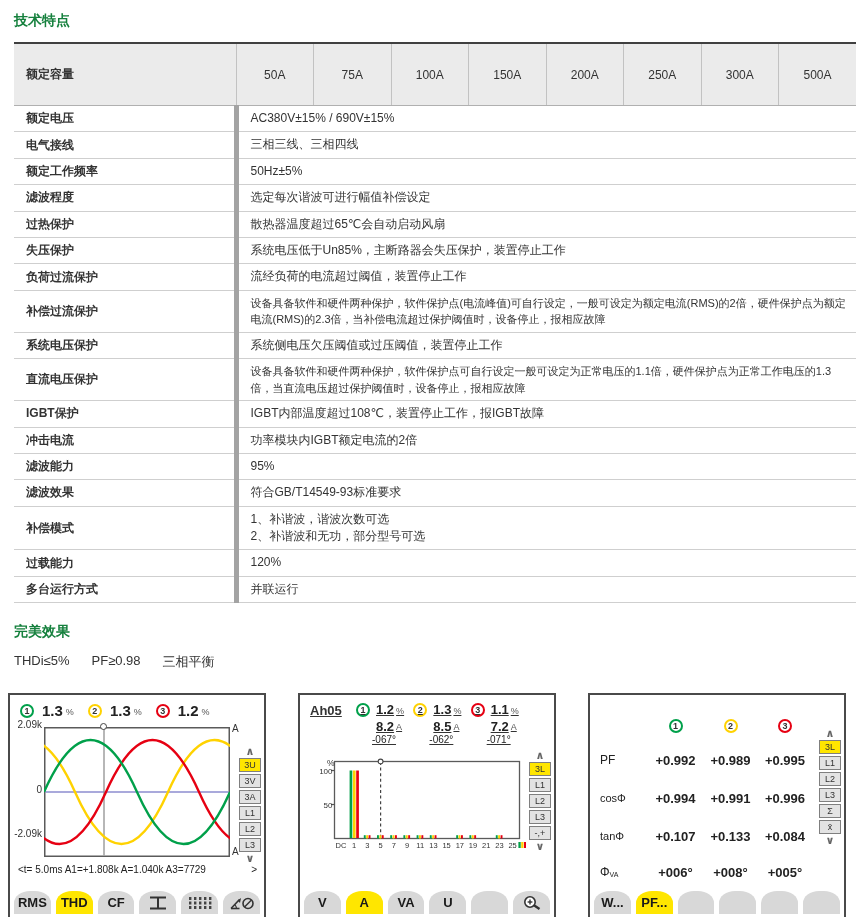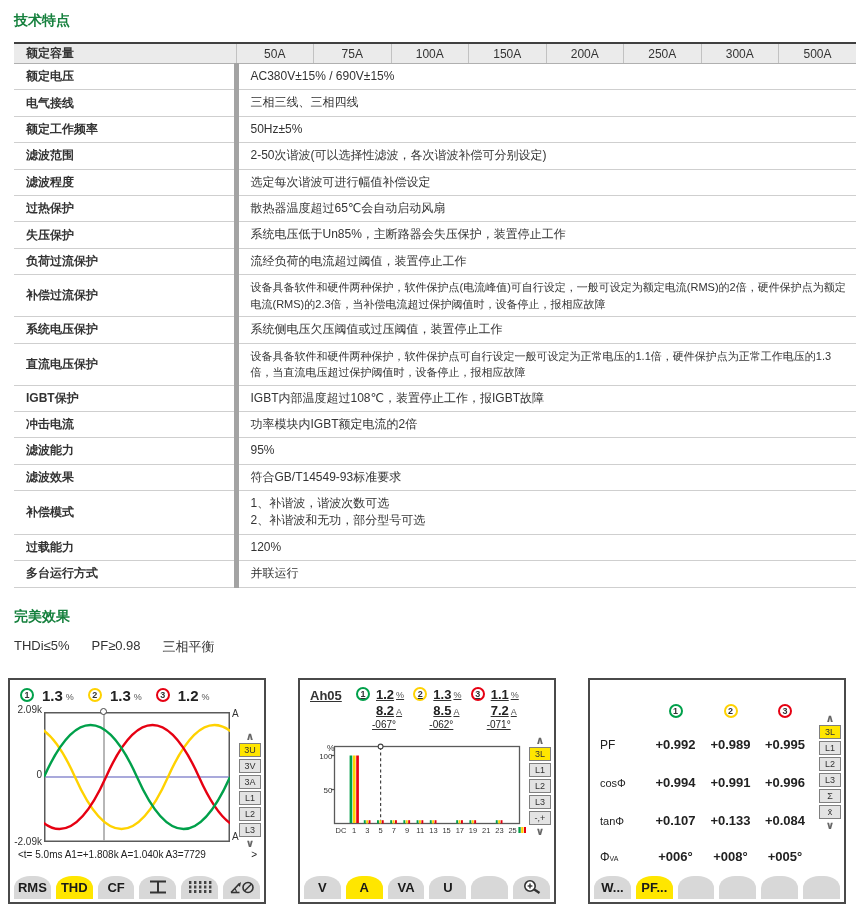--- a/index.html
+++ b/index.html
@@ -9,21 +9,21 @@
   }
   .red-heading { color:#15803d; font-size:14px; font-weight:bold; }
   #tech-title { margin:12px 0 0 14px; }
   #effects-title { margin:20px 0 0 14px; }
 
   
   table.specs { border-collapse:collapse; width:842px; margin:12px 0 0 14px; table-layout:fixed;
     border-top:2px solid #404040; border-bottom:1px solid #b5b5b5; }
   table.specs th, table.specs td { font-size:12px; text-align:left; vertical-align:middle; }
   table.specs thead th { background:#ebebeb; font-weight:normal; text-align:center;
-    padding:1px 2px; border-bottom:1px solid #b0b0b0; border-left:1px solid #c2c2c2;margin-left:48px; }
+    padding:22px 2px; border-bottom:1px solid #b0b0b0; border-left:1px solid #c2c2c2;margin-left:48px; }
   table.specs thead th.hlbl { text-align:left; padding-left:12px; font-weight:bold; border-left:none; }
   table.specs tbody td { border-bottom:1px solid #cfcfcf; padding:4px 10px 4px 12px; }
   td.lbl { width:222px; font-weight:bold; border-right:5px solid #a3a3a3; }
   td.val { white-space:pre-line; line-height:1.45; }
   tr.small td.val { font-size:11px; line-height:1.5; }
 
   
   .effects-line { margin:12px 0 0 14px; font-size:13px; color:#333; display:flex; gap:22px; }
   .effects-line .bold { font-weight:normal; }
 
@@ -115,24 +115,20 @@
       </tr>
     <tr>
         <td class="lbl">电气接线</td>
         <td class="val" colspan="8">三相三线、三相四线</td>
       </tr>
     <tr>
         <td class="lbl">额定工作频率</td>
         <td class="val" colspan="8">50Hz±5%</td>
       </tr>
     <tr>
-        <td class="lbl">滤波范围</td>
-        <td class="val" colspan="8">2-50次谐波(可以选择性滤波，各次谐波补偿可分别设定)</td>
-      </tr>
-    <tr>
         <td class="lbl">滤波程度</td>
         <td class="val" colspan="8">选定每次谐波可进行幅值补偿设定</td>
       </tr>
     <tr>
         <td class="lbl">过热保护</td>
         <td class="val" colspan="8">散热器温度超过65℃会自动启动风扇</td>
       </tr>
     <tr>
         <td class="lbl">失压保护</td>
         <td class="val" colspan="8">系统电压低于Un85%，主断路器会失压保护，装置停止工作</td>
@@ -202,21 +198,21 @@
       <span class="circ y">2</span>
       <span class="pv">1.3</span>
       <span class="pu">%</span>
       <span class="circ r">3</span>
       <span class="pv">1.2</span>
       <span class="pu">%</span>
     </div>
 
     <div class="ylab" style="top:24px">2.09k</div>
     <div class="ylab" style="top:89px">0</div>
-    <div class="ylab" style="top:156px">-2.09k</div>
+    <div class="ylab" style="top:133px">-2.09k</div>
     <div class="yunit" style="top:28px">A</div>
     <div class="yunit" style="top:151px">A</div>
     <div class="cursor-dot"></div>
 
     <div class="wf-plot">
       <svg viewBox="0 0 186 130" width="186" height="130" style="overflow:hidden" xmlns="http://www.w3.org/2000/svg">
         <rect x="0.75" y="0.75" width="184.5" height="128.5" fill="none" stroke="#5a5a5a" stroke-width="1.5"></rect>
         <line x1="1.5" y1="65" x2="184.5" y2="65" stroke="#8c8ccf" stroke-width="1.4"></line>
         <line x1="60" y1="1.5" x2="60" y2="128.5" stroke="#999" stroke-width="1.4"></line>
         <path d="M -62 65 Q -15.5 -39 31 65 Q 77.5 169 124 65 Q 170.5 -39 217 65" fill="none" stroke="#ffd200" stroke-width="2.4"></path>

